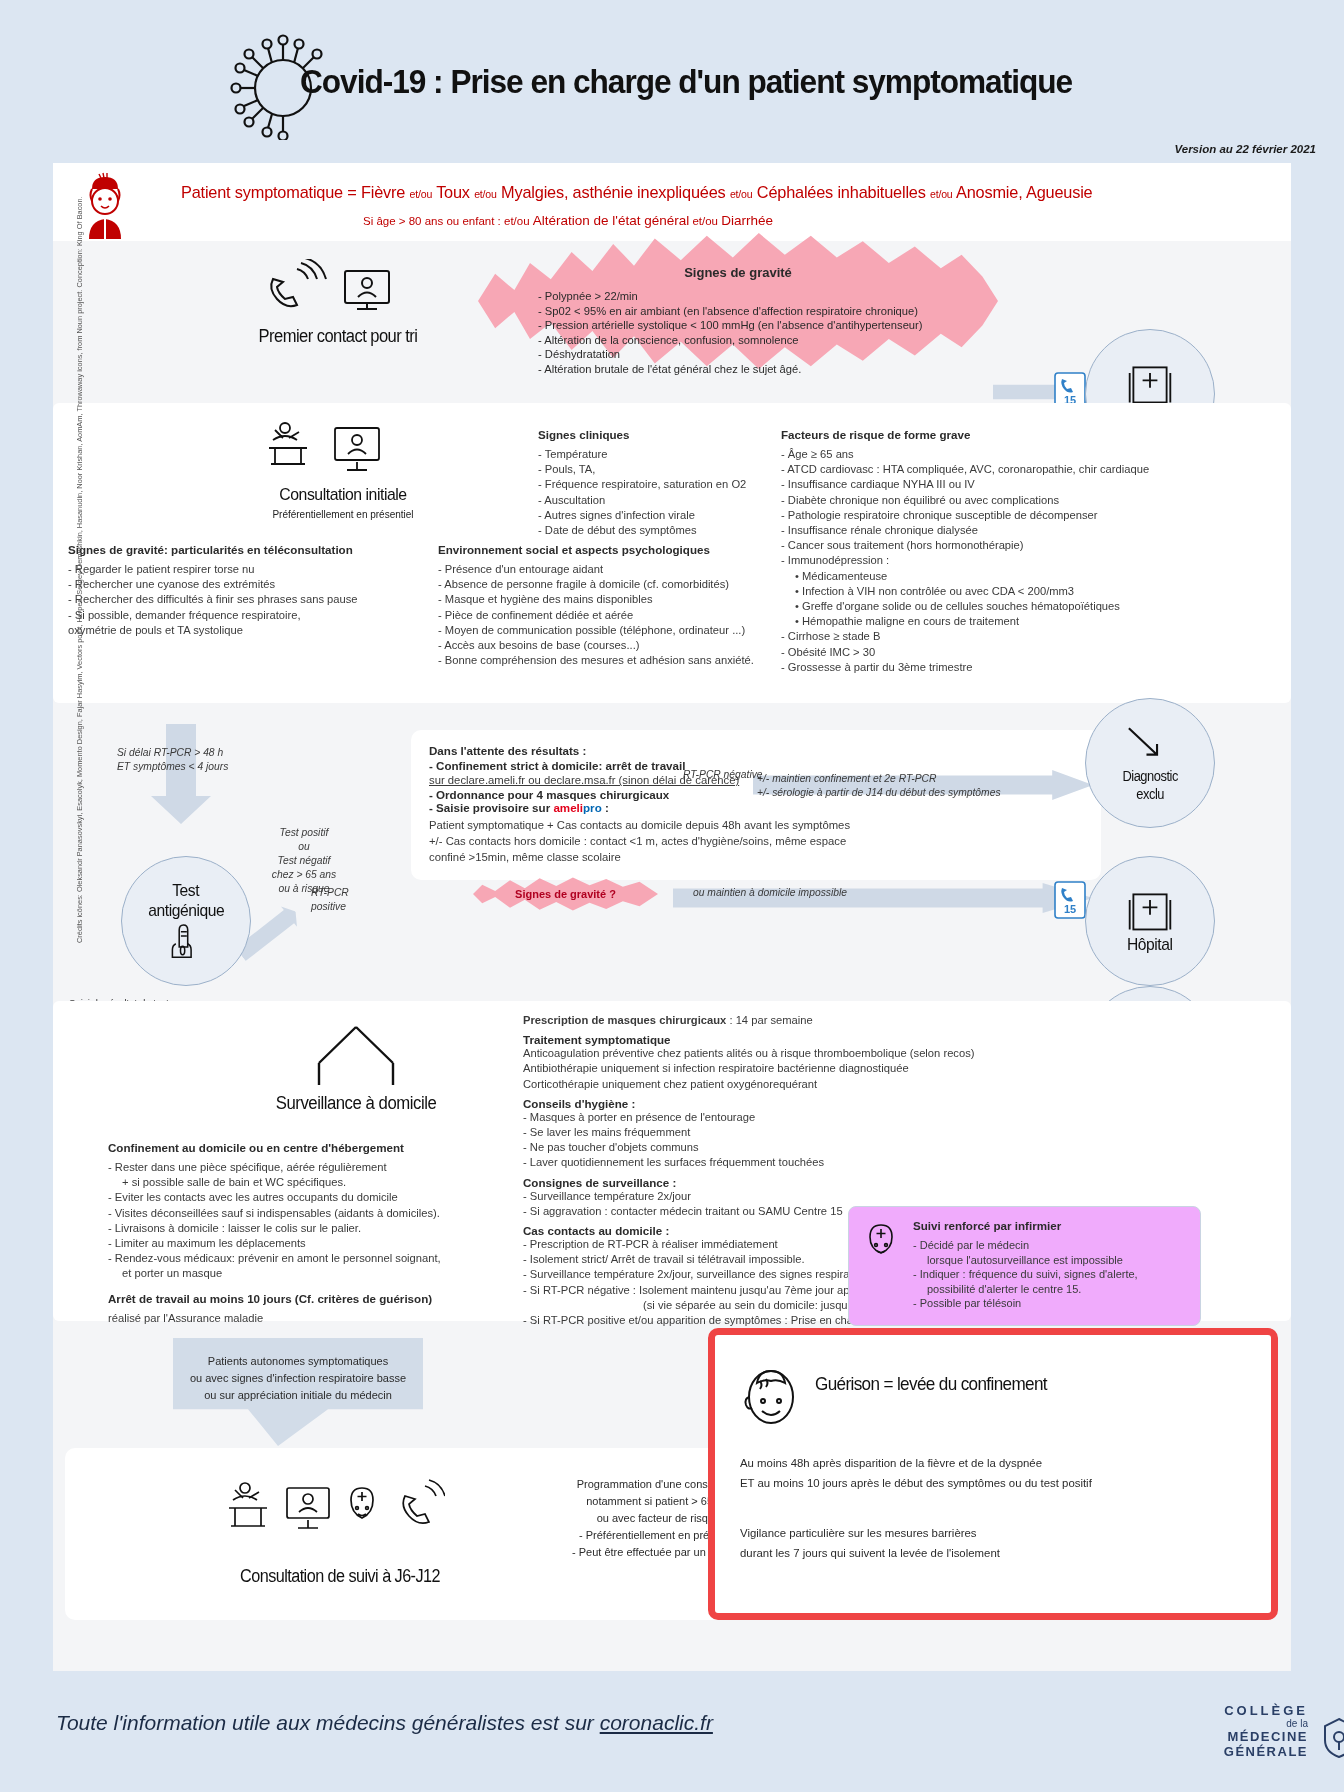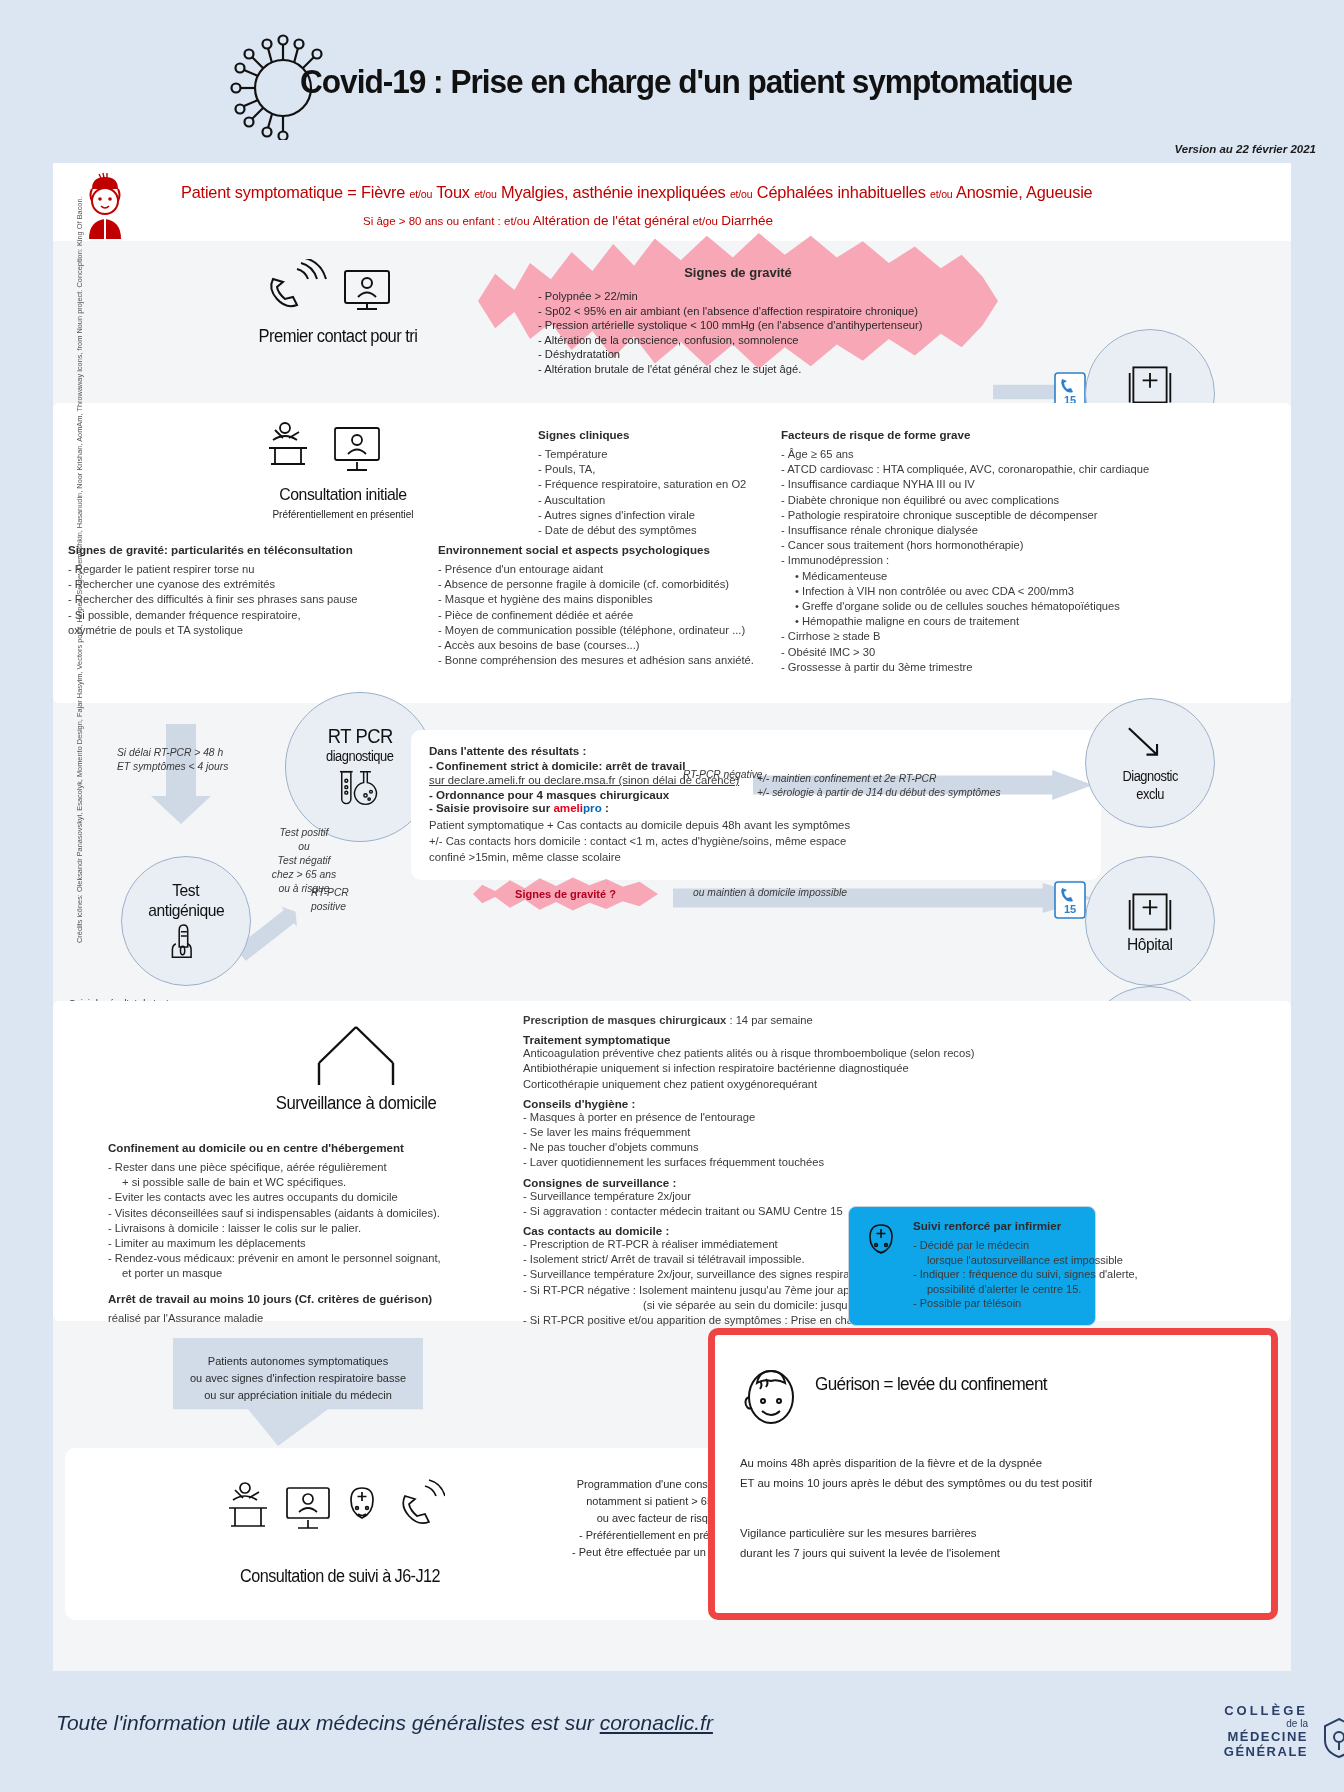--- a/index.html
+++ b/index.html
@@ -131,22 +131,22 @@
   
   .surv-card { left:0; top:838px; width:1238px; height:320px; border-radius:6px; }
   .house-icon { position:absolute; left:258px; top:20px; width:90px; height:68px; }
   .surv-title { position:absolute; left:168px; top:92px; width:270px; text-align:center;
                 font-size:18px; color:#111; letter-spacing:-0.5px; transform:scaleX(0.93); }
   .node-hospdom { left:1032px; top:-20px; width:130px; height:130px; }
 
   .surv-left { position:absolute; left:55px; top:140px; width:400px; }
   .surv-right { position:absolute; left:470px; top:12px; width:545px; }
   .infirmier-box {
-    position:absolute; left:795px; top:205px; width:248px; height:120px;
-    background:#0ea5e9; border:1px solid #c9d4e2; border-radius:8px;padding-left:12px;
+    position:absolute; left:795px; top:205px; width:353px; height:120px;
+    background:#f0abfc; border:1px solid #c9d4e2; border-radius:8px;padding-left:12px;
   }
 
   .bottom-arrow-shape {
     position:absolute; left:120px; top:1175px; width:250px; height:108px; background:#d2dce8;
     -webkit-clip-path: polygon(0 0,100% 0,100% 66%,62% 66%,42% 100%,30% 66%,0 66%);
             clip-path: polygon(0 0,100% 0,100% 66%,62% 66%,42% 100%,30% 66%,0 66%);
   }
   .bottom-arrow-text { position:absolute; left:120px; top:1190px; width:250px; text-align:center;
                        font-size:11px; line-height:17px; color:#2b2b2b; }
 
@@ -363,37 +363,20 @@
     </div>
 
     <div class="pcr-zone" style="height:480px;">
 
       <div class="grey-arrow-down" style="left:98px;top:16px;width:60px;height:100px;"></div>
       <div class="italic-note" style="left:20px;top:38px;width:160px;margin-left:44px;">
         <div style="white-space:pre-line;">Si délai RT-PCR &gt; 48 h
 ET symptômes &lt; 4 jours</div>
       </div>
 
-      <div class="circle-node node-rtpcr">
-        <div class="node-label" style="font-size:20px;">RT PCR</div>
-        <div class="node-label" style="font-size:14px;">diagnostique</div>
-        <svg viewBox="0 0 56 46" width="52" height="42" style="margin-top:4px;">
-          <g fill="none" stroke="#111" stroke-width="1.6">
-            <path d="M8 4 h10 v30 a5 5 0 0 1 -10 0z"></path>
-            <path d="M6 4 h14"></path>
-            <circle cx="13" cy="14" r="1.6"></circle>
-              <circle cx="13" cy="21" r="1.6"></circle>
-              <circle cx="13" cy="27" r="1.6"></circle>
-            <path d="M28 4 h12 M32 4 v12 a12 12 0 1 0 4 0 v-12"></path>
-            <circle cx="34" cy="30" r="1.8"></circle>
-              <circle cx="40" cy="26" r="1.5"></circle>
-              <circle cx="38" cy="34" r="1.3"></circle>
-          </g>
-        </svg>
-      </div>
 
       <div class="grey-arrow-right" style="left:180px;top:212px;width:70px;height:26px;transform:rotate(-38deg);"></div>
       <div class="italic-note" style="left:196px;top:118px;width:110px;text-align:center;white-space:pre-line;">Test positif
 ou
 Test négatif
 chez &gt; 65 ans
 ou à risque</div>
 
       <div class="circle-node node-testag">
         <div class="node-label" style="font-size:17px;">Test</div>

